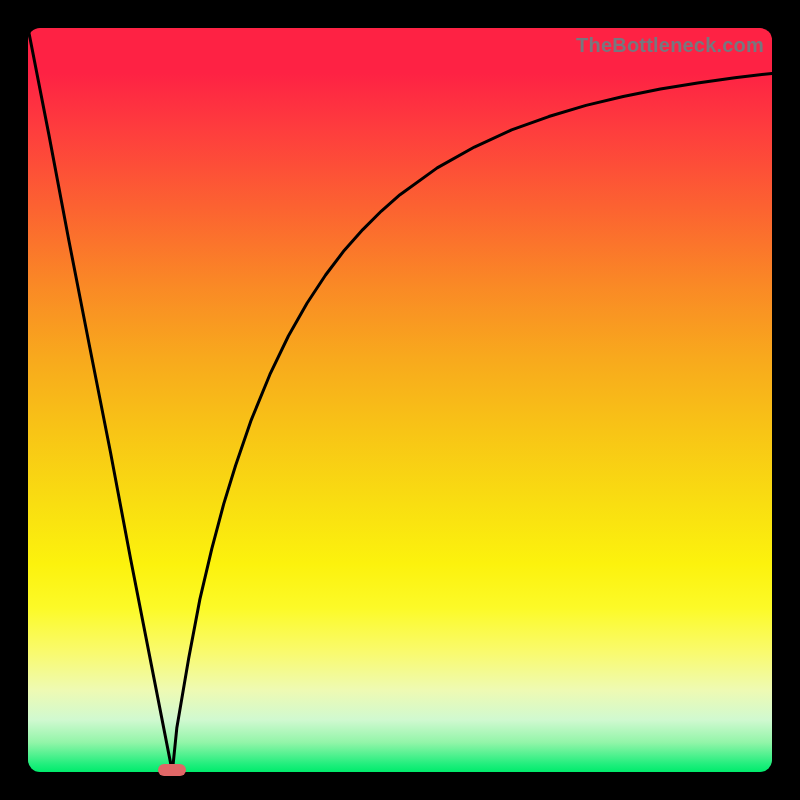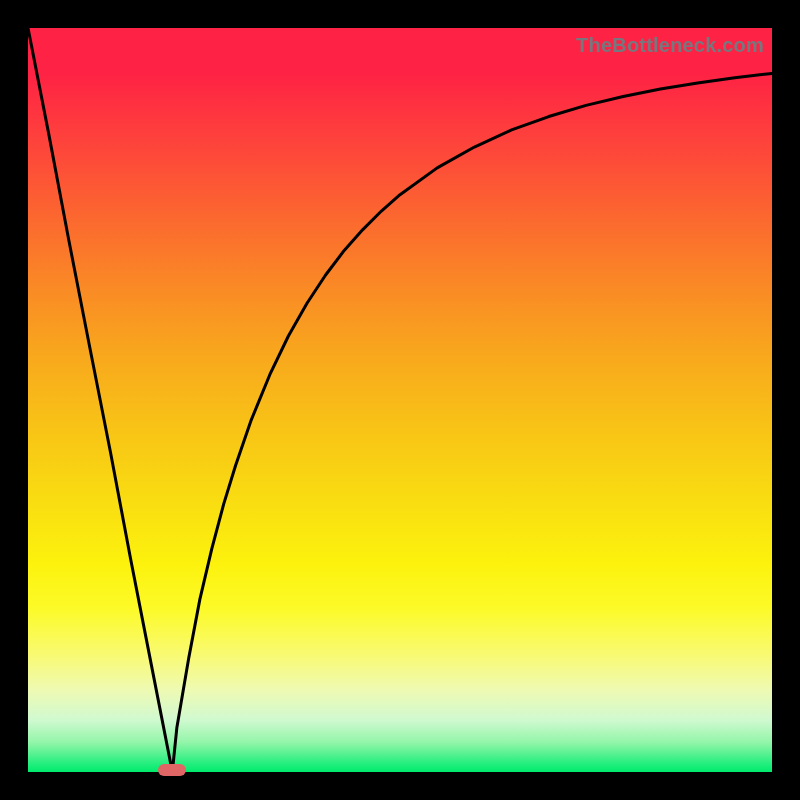--- a/index.html
+++ b/index.html
@@ -32,20 +32,21 @@
       #f9de11 64%,
       #fcf20d 72%,
       #fcfa28 78%,
       #f9fa6f 84%,
       #eefab3 89%,
       #d0f9d0 93%,
       #93f5a9 96%,
       #1fee7c 99%,
       #00eb6c 100%
     );
+    border-radius: 12px;
   }
   .watermark {
     position: absolute;
     top: 6px;
     right: 8px;
     font-family: Arial, Helvetica, sans-serif;
     font-size: 20px;
     font-weight: bold;
     color: #77777e;
     letter-spacing: 0.2px;

